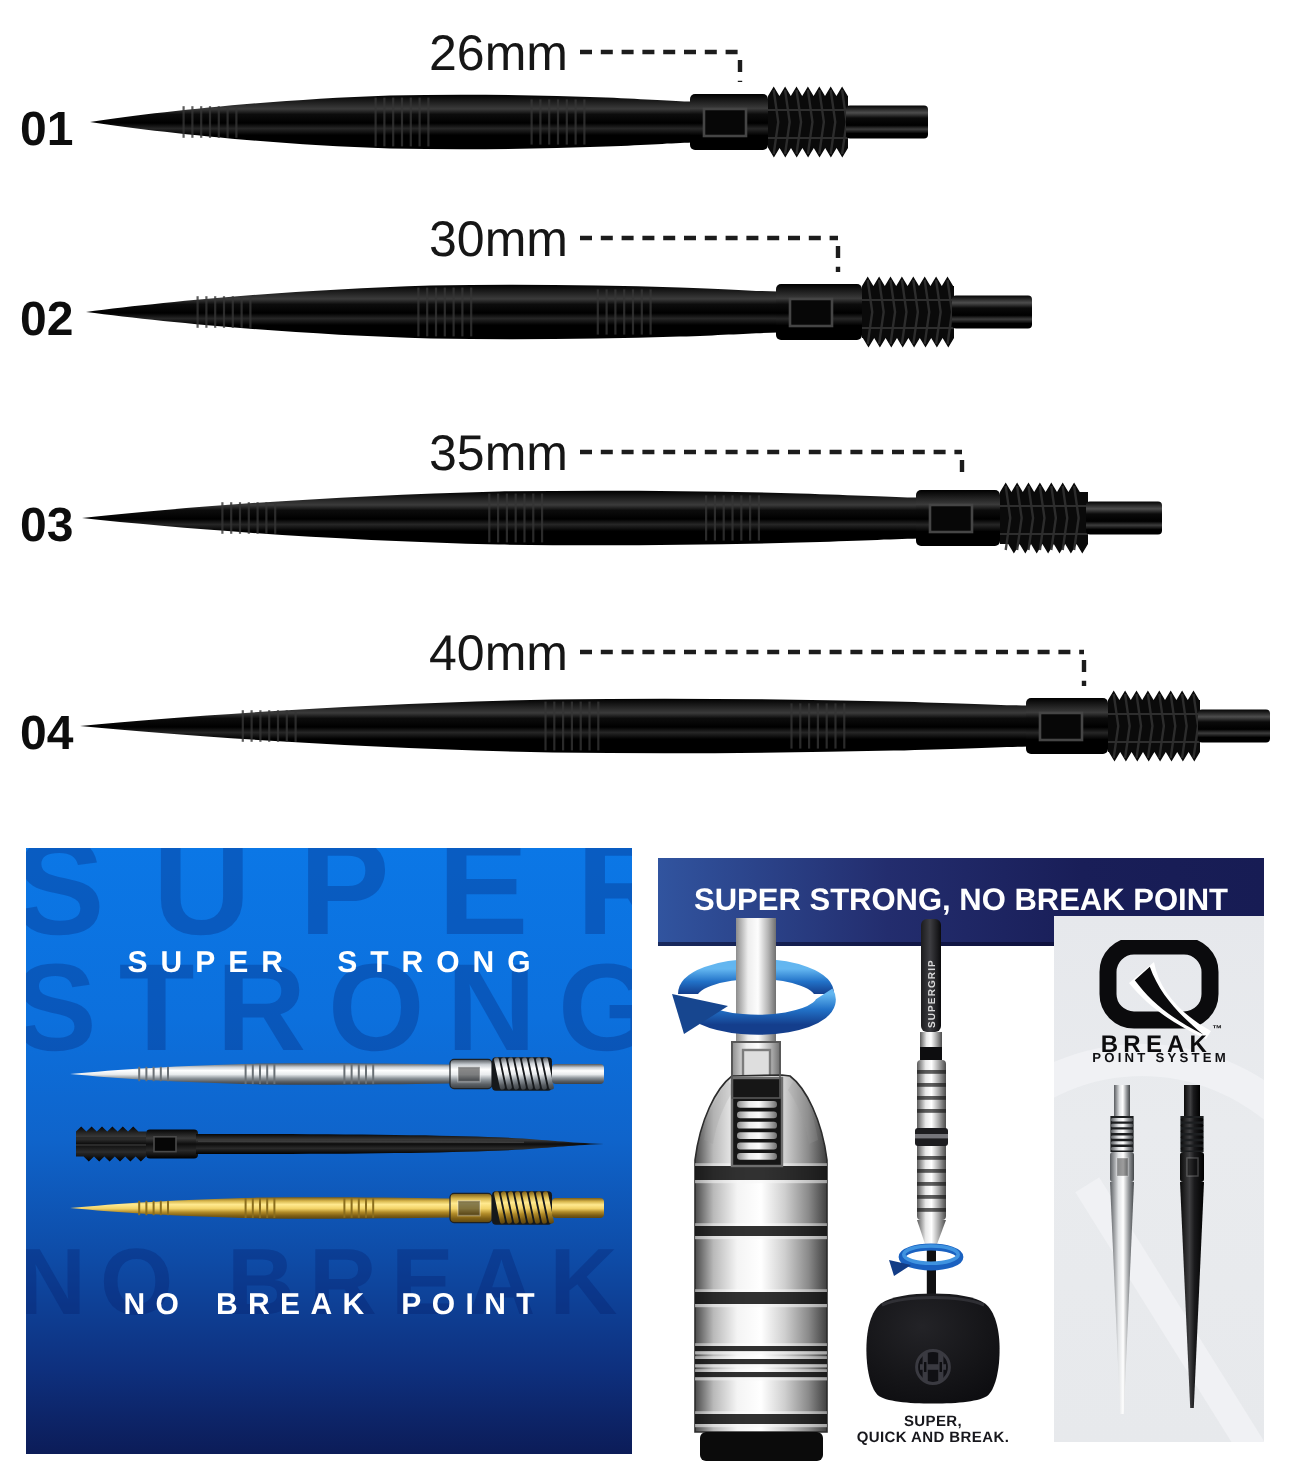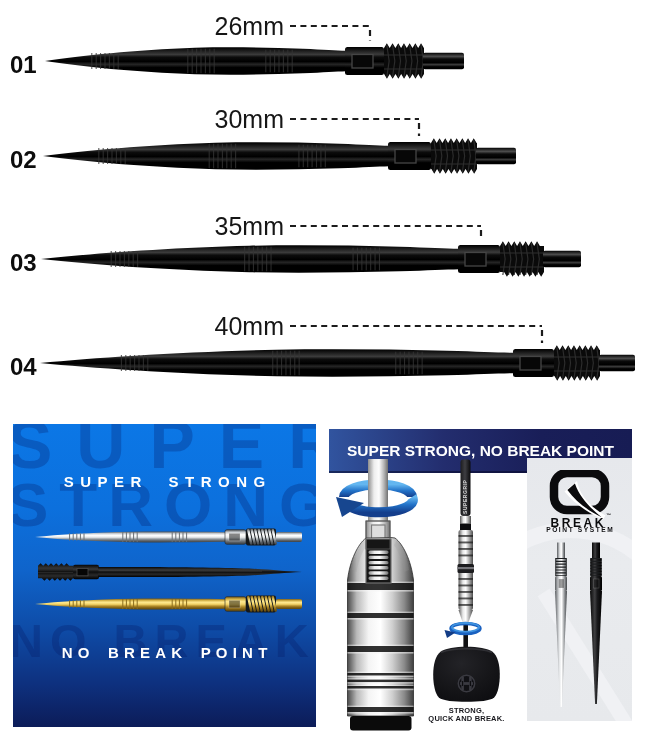--- a/index.html
+++ b/index.html
@@ -543,21 +543,21 @@
       <line x1="462.6" y1="676.5" x2="462.6" y2="690.5" stroke="#3a3a41" stroke-width="2.6"></line>
       <line x1="470.4" y1="676.5" x2="470.4" y2="690.5" stroke="#3a3a41" stroke-width="2.6"></line>
       <line x1="460" y1="683.5" x2="473" y2="683.5" stroke="#3a3a41" stroke-width="2.8"></line>
       <line x1="462.6" y1="681" x2="462.6" y2="686" stroke="#0e0e11" stroke-width="1.2"></line>
       <line x1="470.4" y1="681" x2="470.4" y2="686" stroke="#0e0e11" stroke-width="1.2"></line>
     </g>
   </g>
   </svg>
 
 <div id="caption">
-  <div>STRONG,</div>
+  <div>SUPER,</div>
   <div>QUICK AND BREAK.</div>
 </div>
 
 <div id="sub-panel">
   <svg id="qp-bg" width="105" height="263" viewBox="0 0 105 263" style="position:absolute;left:0;top:0;">
     <g opacity="0.85">
       <ellipse cx="44" cy="185" rx="108" ry="113" fill="none" stroke="#f2f3f6" stroke-width="16"></ellipse>
       <rect x="60" y="120" width="14" height="190" fill="#f2f3f6" transform="rotate(-32 67 215)"></rect>
     </g>
     </svg>

